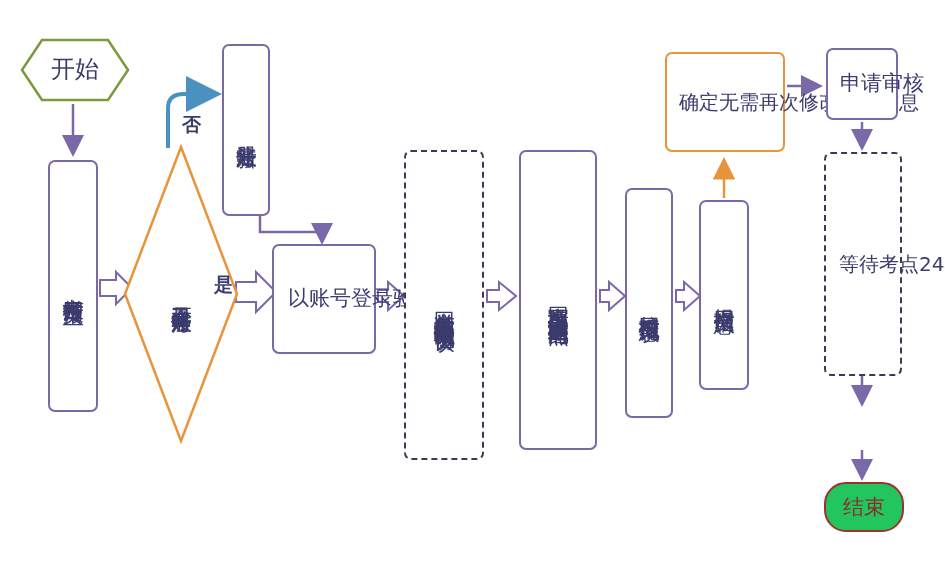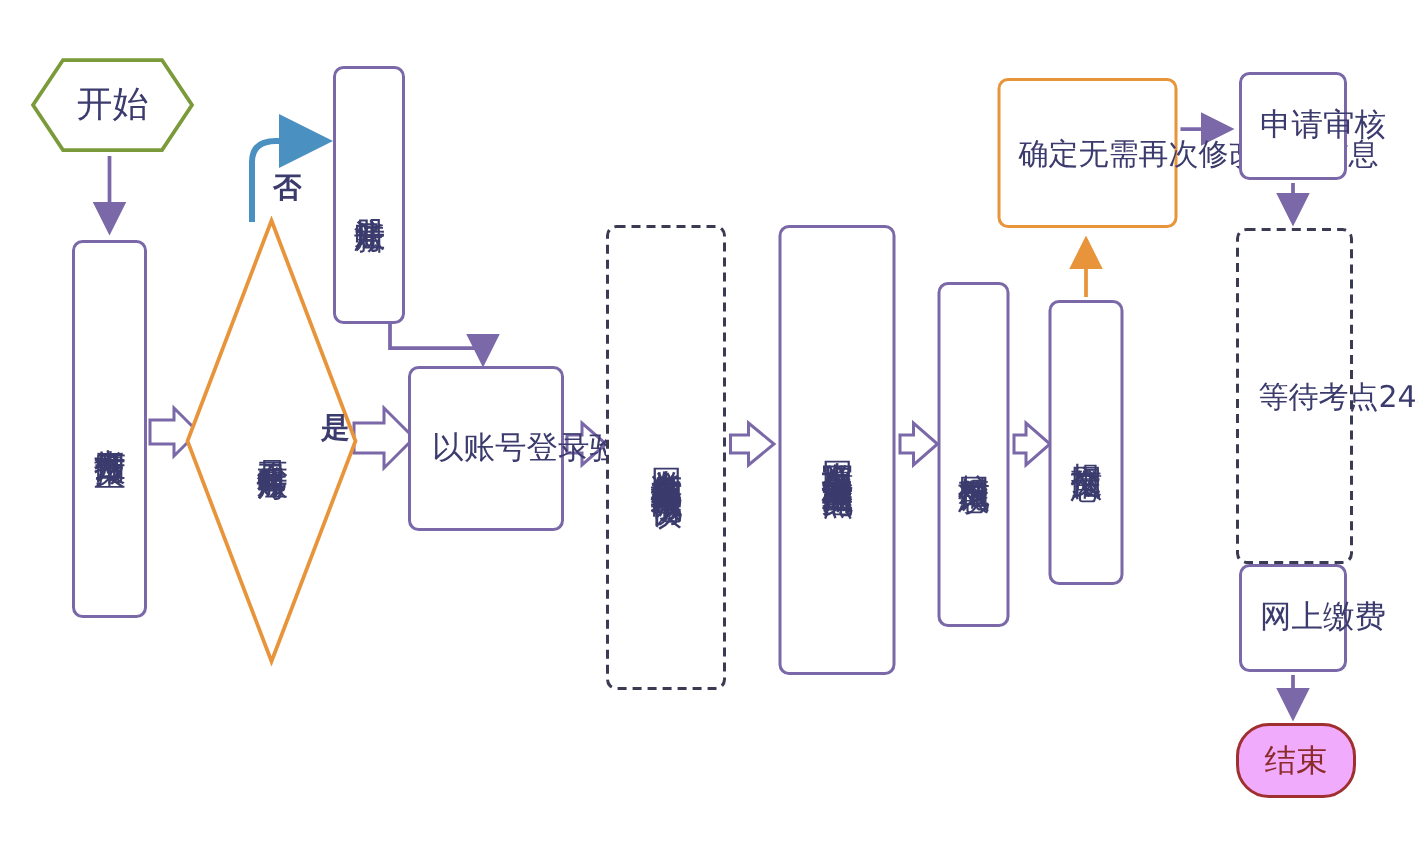--- a/index.html
+++ b/index.html
@@ -47,21 +47,21 @@
     background: #ffffff;
   }
   .box-orange {
     border: 2px solid #e8943a;
     border-radius: 7px;
     background: #ffffff;
   }
   .box-red {
     border: 2px solid #a03030;
     border-radius: 22px;
-    background: #f0abfc;
+    background: #22c55e;
     color: #8c2b2b;
   }
   svg.layer {
     position: absolute;
     left: 0;
     top: 0;
     width: 945px;
     height: 564px;
     pointer-events: none;
   }
@@ -180,23 +180,20 @@
   </div>
 
   <div class="node box-solid" style="left:826px; top:48px; width:72px; height:72px;">
     <span class="htext" style="font-size:21px; width:44px; line-height:1.3;">申请审核</span>
   </div>
 
   <div class="node box-dashed" style="left:824px; top:152px; width:78px; height:224px;">
     <span class="htext" style="font-size:20px; width:48px; line-height:1.35;">等待考点24小时内审核通过</span>
   </div>
 
-  <div class="node box-solid" style="left:826px; top:376px; width:72px; height:72px;">
-    <span class="htext" style="font-size:21px; width:44px; line-height:1.3;">网上缴费</span>
-  </div>
 
   <div class="node box-red" style="left:824px; top:482px; width:80px; height:50px;">
     <span class="htext" style="font-size:21px;">结束</span>
   </div>
 
   <div class="label-text" style="left:182px; top:112px;">否</div>
   <div class="label-text" style="left:214px; top:272px;">是</div>
 
 </div>
 

